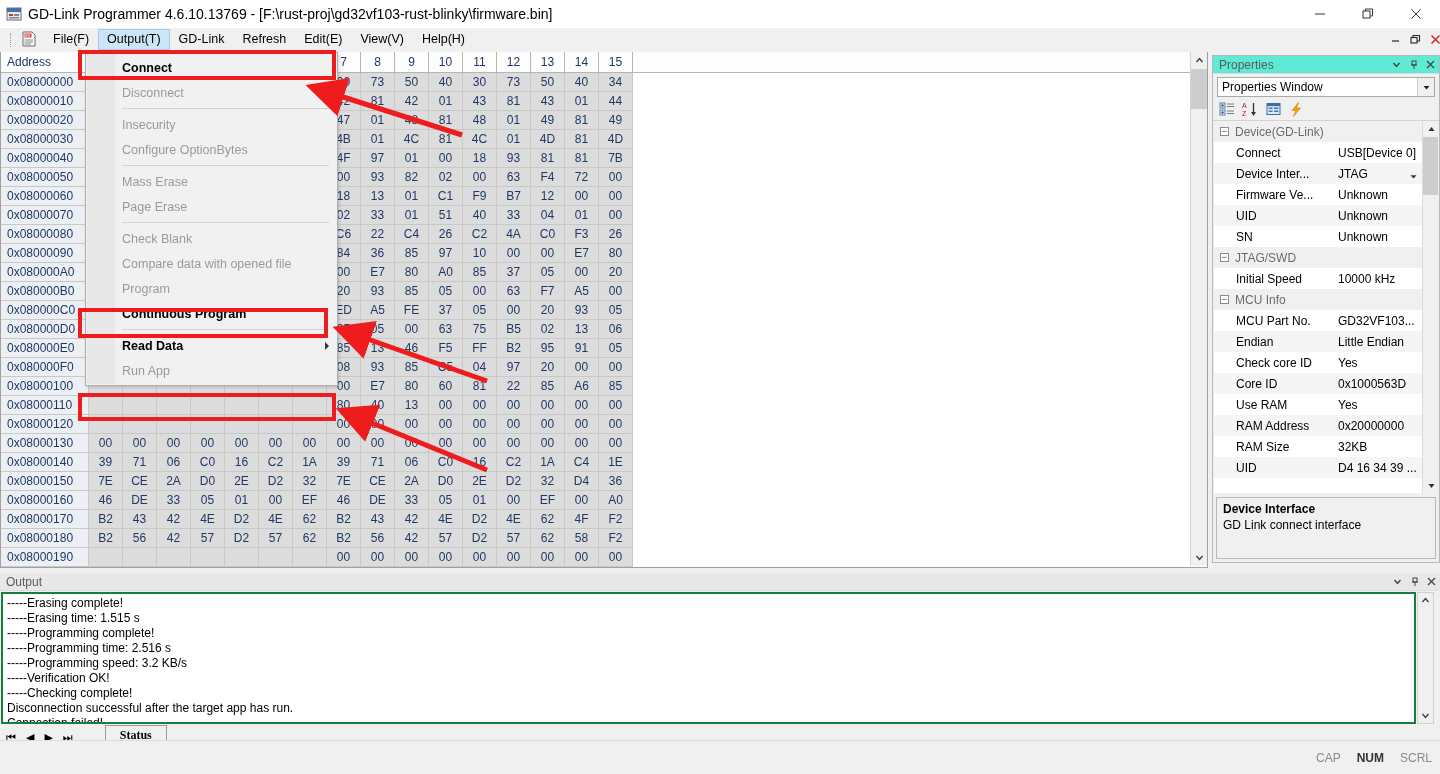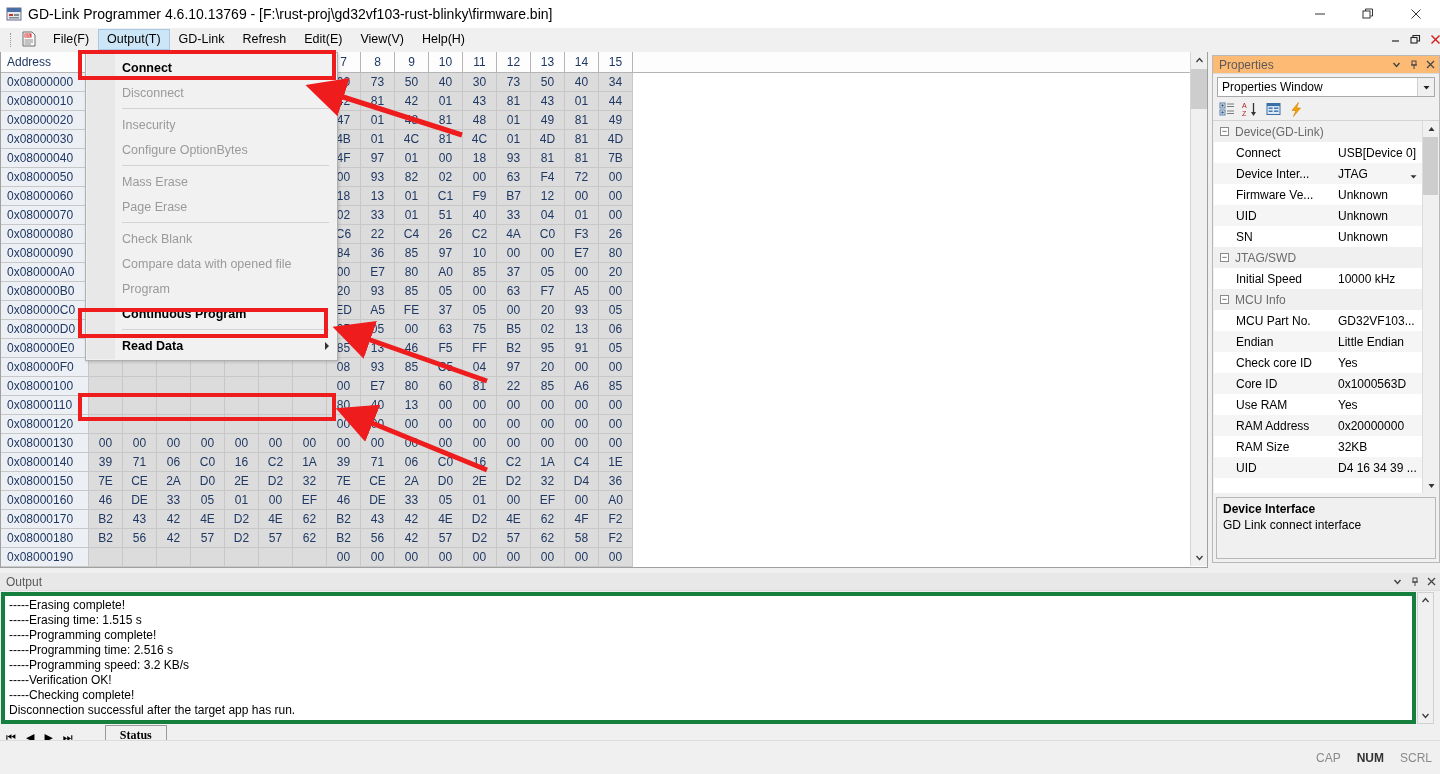--- a/index.html
+++ b/index.html
@@ -99,21 +99,21 @@
   }
   #hex-vscroll .sb-bottom { position: absolute; bottom: 0; left: 0; }
 
   
   #props {
     position: absolute; left: 1212px; top: 55px; width: 228px; height: 508px;
     background: #f0f0f0; border: 1px solid #b8b8b8;
     display: flex; flex-direction: column;
   }
   .panel-caption {
-    height: 18px; background: #fdba74; display: flex; align-items: center;
+    height: 18px; background: #5eead4; display: flex; align-items: center;
     padding-left: 6px; font-size: 12px; color: #5a5a5a;
     border-bottom: 1px solid #dcdcdc;
   }
   .panel-caption .cap-title { flex: 1 1 auto; }
   .panel-caption .cap-btn { width: 17px; height: 16px; display:flex; align-items:center;justify-content:center;color:#444; }
   .props-combo {
     margin: 3px 4px 2px 4px; height: 20px; background: #fff; border: 1px solid #a9a9a9;
     display: flex; align-items: center; font-size: 12px; color: #000; padding-left: 4px;
   }
   .props-combo .cb-text { flex: 1 1 auto; }
@@ -159,21 +159,21 @@
   .props-desc .pd-title { font-weight: bold; margin-bottom: 2px; }
 
   
   #output {
     position: absolute; left: 0; top: 573px; width: 1440px; height: 177px;
     background: #f0f0f0;
   }
   #output .panel-caption { height: 18px; background: #e8e8e8; }
   #out-text {
     position: absolute; left: 1px; top: 19px; width: 1415px; height: 132px;
-    background: #ffffff; border: 4px solid #15803d;
+    background: #ffffff; border: 2px solid #15803d;
     padding: 2px 4px; overflow: hidden;
     font-family: "Liberation Sans", sans-serif; font-size: 12px; color: #000;
     line-height: 15px;
   }
   #out-vscroll { position: absolute; right: 6px; top: 19px; width: 17px; height: 132px; background: #f0f0f0; border:1px solid #d0d0d0;}
   #out-vscroll .sb-btn { width: 15px; height: 15px; display:flex;align-items:center;justify-content:center;color:#444;}
   #out-vscroll .sb-bottom { position:absolute; bottom:0; left:0; }
   #out-tabs {
     position: absolute; left: 0; top: 153px; width: 1440px; height: 20px;
     display: flex; align-items: flex-end; border-bottom: 1px solid #9a9a9a;
@@ -1156,20 +1156,23 @@
           <span>Program</span>
         </div>
         <div class="dd-item enabled">
           <span>Continuous Program</span>
         </div>
         <div class="dd-sep"></div>
         <div class="dd-item enabled">
           <span>Read Data</span>
           <span class="dd-sub"></span>
         </div>
+        <div class="dd-item">
+          <span>Run App</span>
+        </div>
       </div>
   </div>
 
   <div class="redbox" style="left:78px; top:50px; width:258px; height:30px;"></div>
   <div class="redbox" style="left:78px; top:308px; width:250px; height:30px;"></div>
   <div class="redbox" style="left:78px; top:393px; width:258px; height:28px;"></div>
 
   <svg class="arrows">
     <defs>
       <marker id="ah" markerWidth="8" markerHeight="8" refX="6" refY="4" orient="auto">

